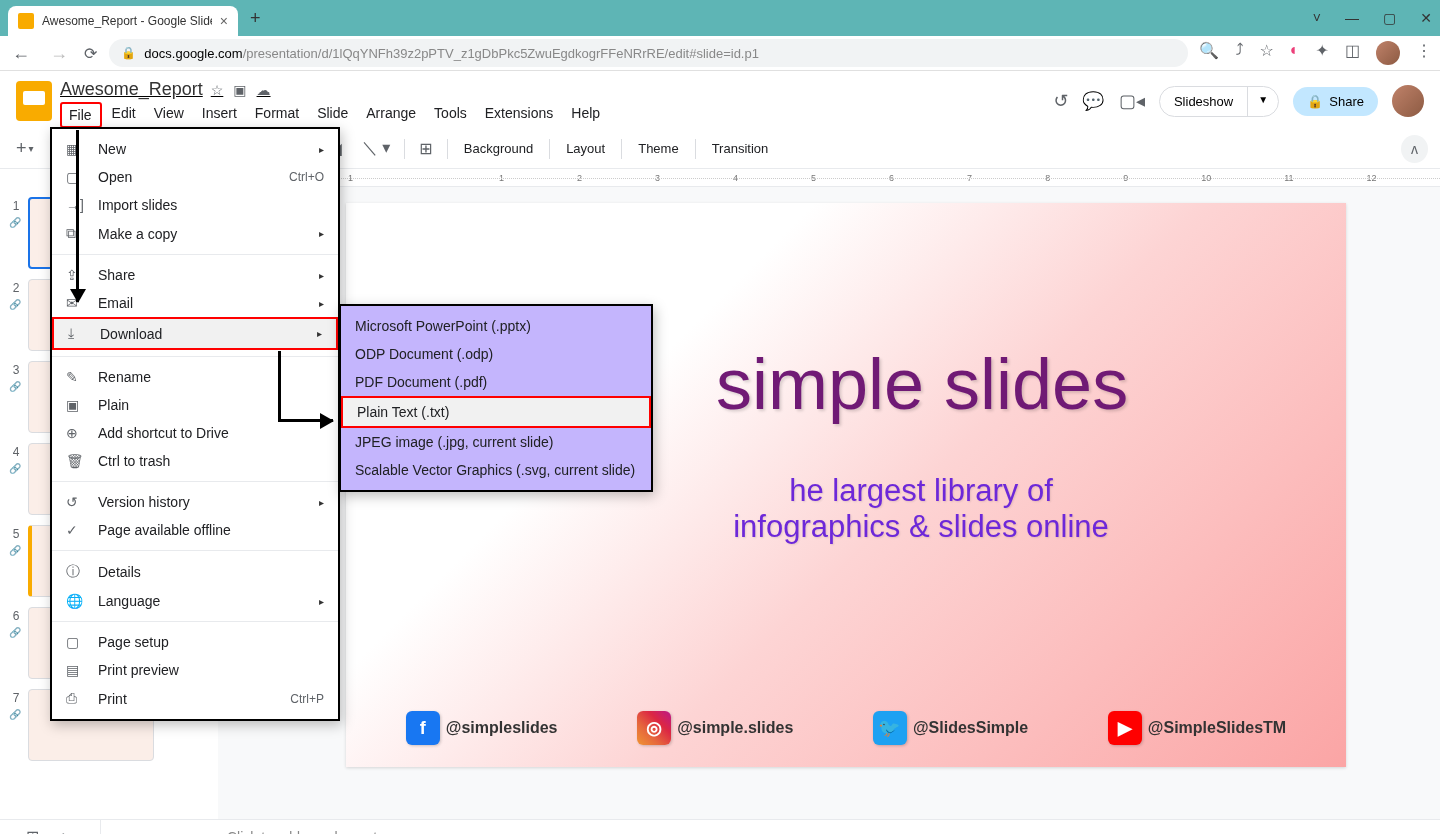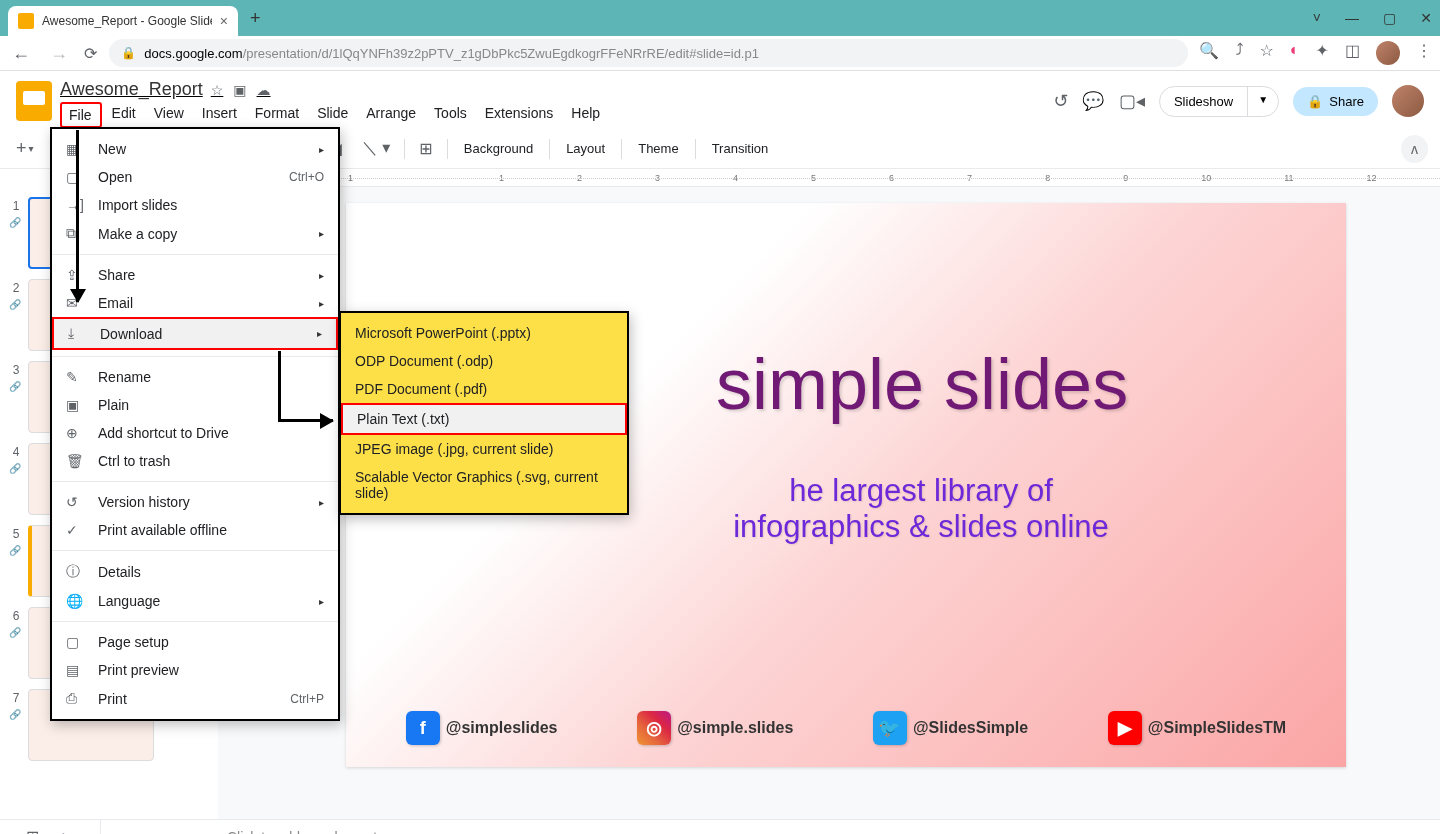--- a/index.html
+++ b/index.html
@@ -86,21 +86,21 @@
 
 .file-menu { position: absolute; left: 50px; top: 127px; width: 290px; background: #fff; border: 2.5px solid black; box-shadow: 2px 4px 12px rgba(0,0,0,0.25); z-index: 100; padding: 6px 0; }
 .fm-item { display: flex; align-items: center; padding: 6px 14px; font-size: 14px; color: #202124; cursor: pointer; gap: 14px; position: relative; }
 .fm-icon { width: 18px; color: #5f6368; font-size: 14px; }
 .fm-shortcut { margin-left: auto; font-size: 12px; color: #5f6368; }
 .fm-arrow { margin-left: auto; font-size: 10px; color: #333; }
 .fm-sep { height: 1px; background: #e8eaed; margin: 6px 0; }
 .fm-item.hl { border: 2px solid red; background: #f1f1f1; }
 
 
-.submenu { position: absolute; left: 339px; top: 311px; width: 290px; background: #fde047; border: 2.5px solid black; box-shadow: 2px 4px 12px rgba(0,0,0,0.25); z-index: 101; padding: 6px 0; }
+.submenu { position: absolute; left: 339px; top: 304px; width: 314px; background: #c4b5fd; border: 2.5px solid black; box-shadow: 2px 4px 12px rgba(0,0,0,0.25); z-index: 101; padding: 6px 0; }
 .sm-item { padding: 6px 14px; font-size: 14px; color: #202124; cursor: pointer; }
 .sm-item.hl { border: 2px solid red; background: #f1f1f1; }
 
 
 .arrow1 { position: absolute; left: 76px; top: 130px; z-index: 200; width: 3px; height: 172px; background: black; }
 .arrow1::after { content: ''; position: absolute; bottom: -1px; left: -6px; border-left: 8px solid transparent; border-right: 8px solid transparent; border-top: 14px solid black; }
 .arrow2 { position: absolute; left: 278px; top: 351px; z-index: 200; width: 3px; height: 68px; background: black; }
 .arrow2h { position: absolute; left: 278px; top: 419px; z-index: 200; width: 55px; height: 3px; background: black; }
 .arrow2h::after { content: ''; position: absolute; right: -1px; top: -6px; border-top: 8px solid transparent; border-bottom: 8px solid transparent; border-left: 14px solid black; }
 
@@ -338,21 +338,21 @@
       <span>Ctrl to trash</span>
     </div>
     <div class="fm-sep"></div>
     <div class="fm-item">
       <span class="fm-icon">↺</span>
       <span>Version history</span>
       <span class="fm-arrow">▸</span>
     </div>
     <div class="fm-item">
       <span class="fm-icon">✓</span>
-      <span>Print available offline</span>
+      <span>Page available offline</span>
     </div>
     <div class="fm-sep"></div>
     <div class="fm-item">
       <span class="fm-icon">ⓘ</span>
       <span>Details</span>
     </div>
     <div class="fm-item">
       <span class="fm-icon">🌐</span>
       <span>Language</span>
       <span class="fm-arrow">▸</span>

